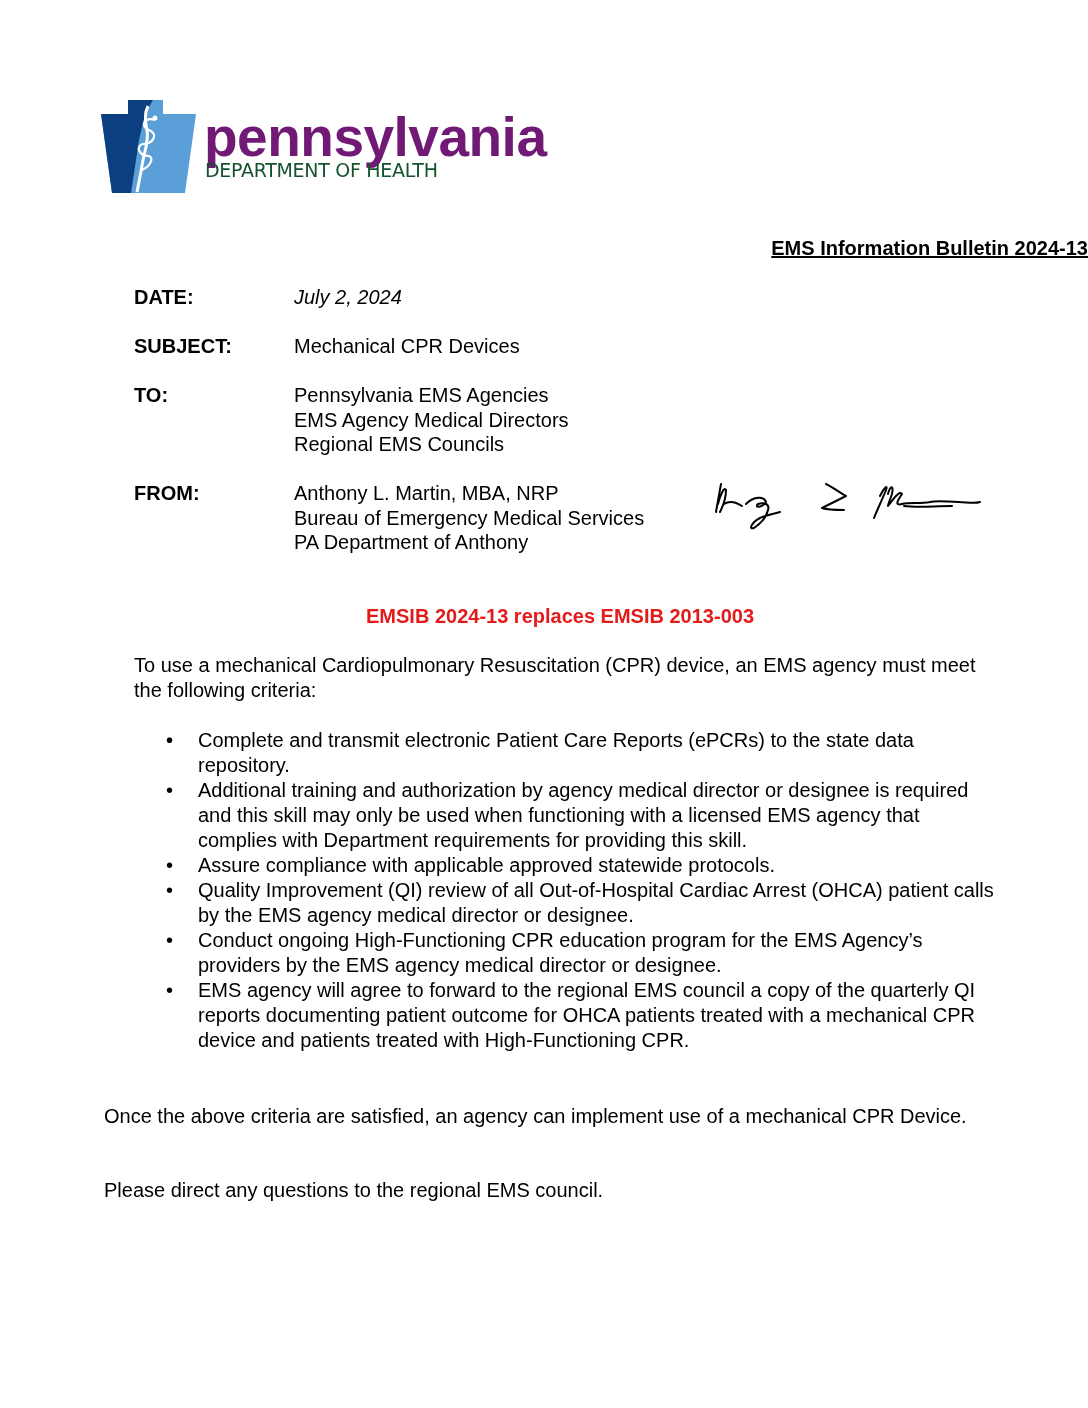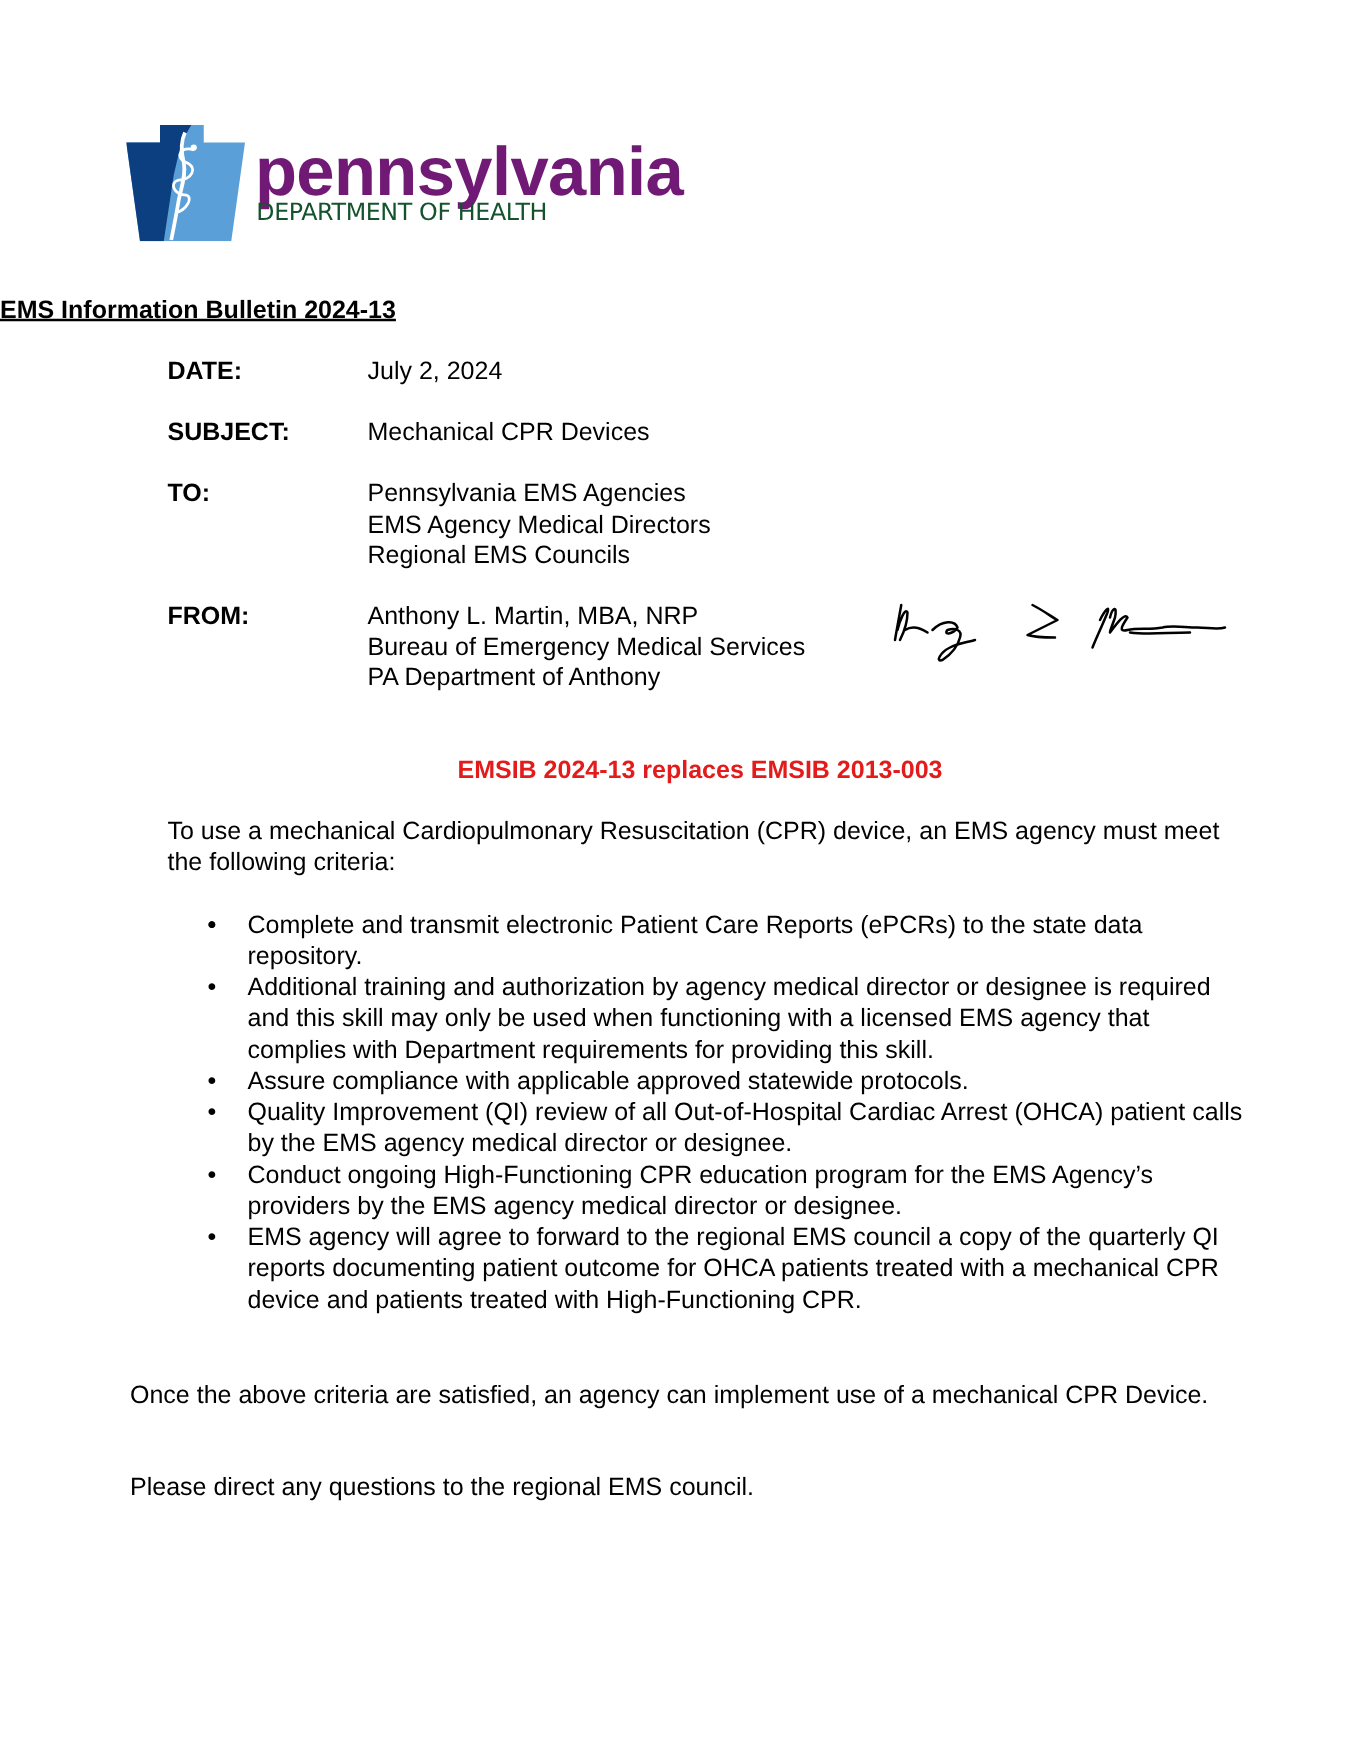--- a/index.html
+++ b/index.html
@@ -13,21 +13,21 @@
       left: 204px; top: 110px; font-size: 55px; font-weight: bold;
       color: #701a75; letter-spacing: -0.5px; line-height: 1;
       font-family: Liberation Sans, sans-serif;
     }
     .logo-dept {
       left: 205px; top: 161px; font-size: 19px; color: #14532d;
       letter-spacing: -0.3px; line-height: 1;
       font-family: "DejaVu Sans", sans-serif;
     }
     .bulletin-title {
-      left: 0; width: 1088px; top: 236px; text-align: left;
+      left: 0; width: 1088px; top: 236px; text-align: right;
       font-size: 20px; font-weight: bold; text-decoration: underline;
       line-height: 24px;
     }
     .hdr-label { left: 134px; font-size: 20px; font-weight: bold; line-height: 24px; text-align: right; }
     .hdr-value { left: 294px; font-size: 20px; line-height: 24.5px; }
     .hdr-value div { white-space: nowrap; }
     .signature { left: 708px; top: 474px; width: 280px; height: 60px; }
     .replace-notice {
       left: 0; width: 1120px; top: 604px; text-align: center;
       font-size: 20px; font-weight: bold; color: #e31b1b; line-height: 24px;
@@ -53,21 +53,21 @@
     <path d="M54,20 C44,16 38,26 48,30 C58,34 52,44 42,44 C34,46 38,56 48,56 C54,58 48,68 40,70" stroke="#ffffff" stroke-width="2.2" fill="none"></path>
     <circle cx="54" cy="18" r="2.5" fill="#ffffff"></circle>
   </svg>
   <div class="abs logo-word">pennsylvania</div>
   <div class="abs logo-dept">DEPARTMENT OF HEALTH</div>
 </div>
 
 <div class="abs bulletin-title">EMS Information Bulletin 2024-13</div>
 
 <div class="abs hdr-label" style="top:285px;">DATE:</div>
-<div class="abs hdr-value" style="top:285px;">July 2, 2024</div>
+<div class="abs hdr-value" style="top:285px;font-style:italic;">July 2, 2024</div>
 
 <div class="abs hdr-label" style="top:334px;">SUBJECT:</div>
 <div class="abs hdr-value" style="top:334px;">Mechanical CPR Devices</div>
 
 <div class="abs hdr-label" style="top:383px;">TO:</div>
 <div class="abs hdr-value" style="top:383px;">
   <div>Pennsylvania EMS Agencies</div>
   <div>EMS Agency Medical Directors</div>
   <div>Regional EMS Councils</div>
 </div>

